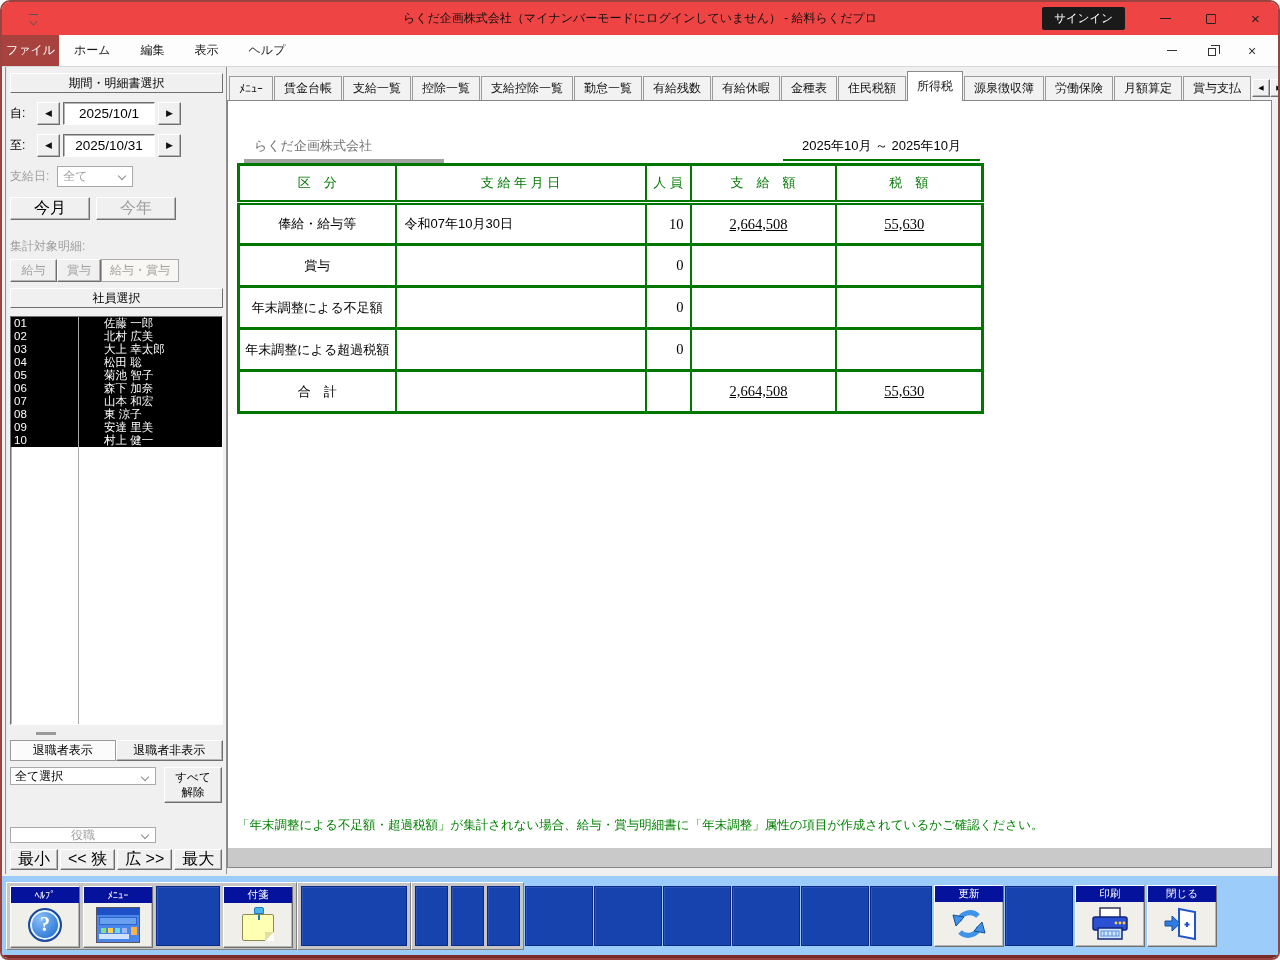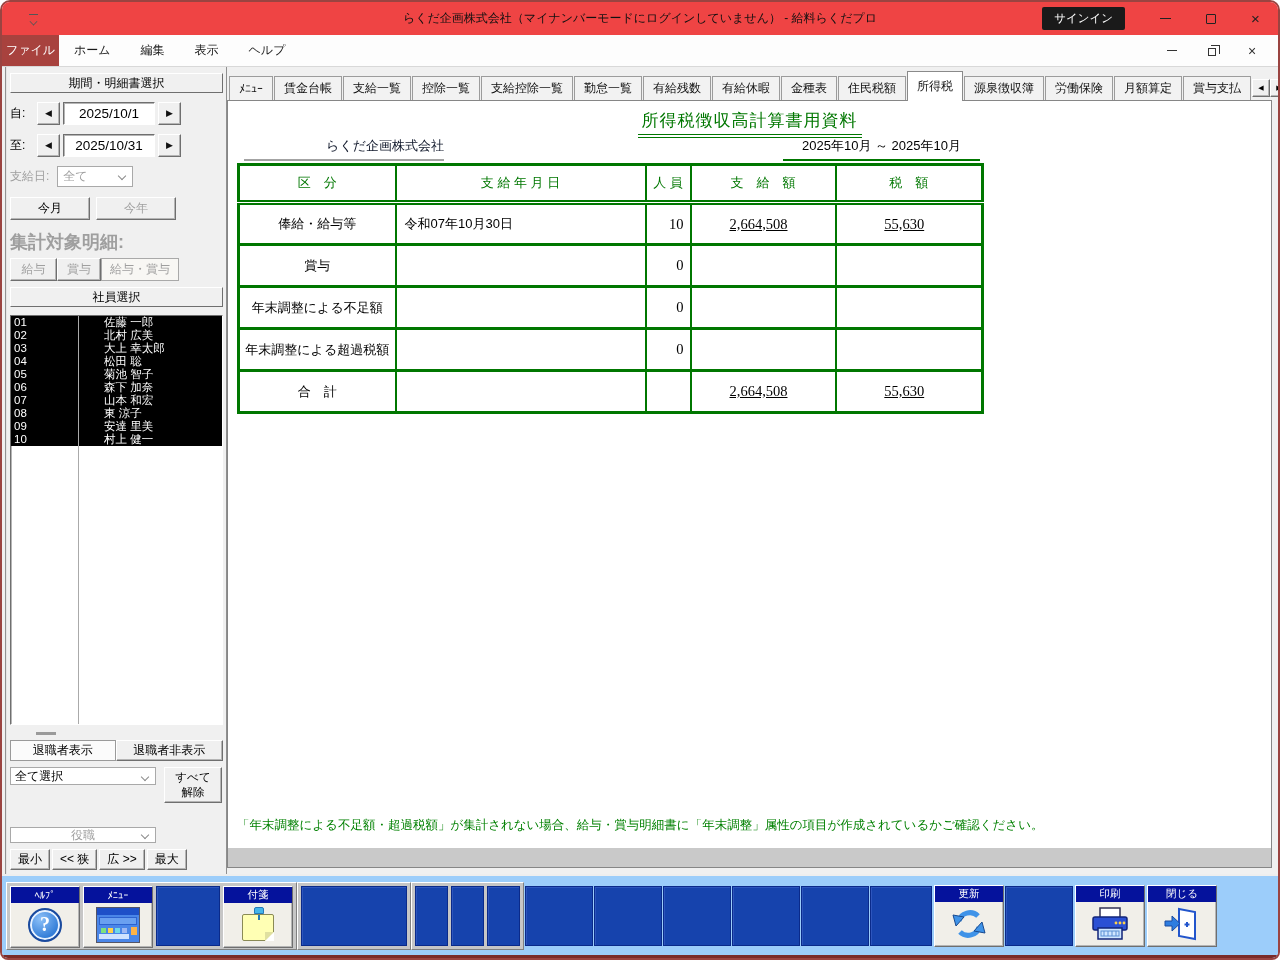--- a/index.html
+++ b/index.html
@@ -40,24 +40,24 @@
   .date-label { width:24px; font-size:12px; color:#000; }
   .spin-btn { width:23px; height:23px; background:#f0f0f0; border:1px solid; border-color:#fff #6f6f6f #6f6f6f #fff; box-shadow:inset -1px -1px 0 #b5b5b5; display:flex; align-items:center; justify-content:center; font-size:9px; color:#111; }
   .date-field { width:92px; height:23px; background:#fff; border:1px solid; border-color:#6f6f6f #fff #fff #6f6f6f; box-shadow:inset 1px 1px 0 #b5b5b5; display:flex; align-items:center; justify-content:center; font-size:13.5px; color:#000; }
   .payday-row { margin-top:8px; display:flex; align-items:center; height:22px; }
   .dim { color:#9f9f9f; }
   .label12 { font-size:12px; }
   .dd { height:21px; background:#fff; border:1px solid #a9a9a9; display:flex; align-items:center; position:relative; font-size:12px; }
   .dd .chev { position:absolute; right:7px; top:6px; width:6px; height:6px; border-right:1.6px solid #8a8a8a; border-bottom:1.6px solid #8a8a8a; transform:rotate(45deg); }
   .dd-payday { width:76px; margin-left:8px; padding-left:5px; }
   .month-row { margin-top:10px; display:flex; gap:6px; }
-  .btn3d { background:#f0f0f0; border:1px solid; border-color:#fff #6f6f6f #6f6f6f #fff; box-shadow:inset -1px -1px 0 #b5b5b5; font-size:12px; color:#000; display:flex; align-items:center; justify-content:center; }
+  .btn3d { background:#f0f0f0; border:1px solid; border-color:#fff #6f6f6f #6f6f6f #fff; box-shadow:inset -1px -1px 0 #b5b5b5; font-size:16px; color:#000; display:flex; align-items:center; justify-content:center; }
   .btn-month { width:80px; height:23px; }
   .disabled-txt { color:#9f9f9f; }
-  .target-label { margin-top:10px; font-size:18px;font-weight:bold; }
+  .target-label { margin-top:18px; font-size:12px; }
   .segment-row { margin-top:4px; display:flex; }
   .seg { height:23px; font-size:12px; display:flex; align-items:center; justify-content:center; }
   .seg.raised { background:#f0f0f0; border:1px solid; border-color:#fff #6f6f6f #6f6f6f #fff; box-shadow:inset -1px -1px 0 #b5b5b5; }
   .seg.pressed { background:#f8f7f4; border:1px solid #a9a9a9; }
   .w47{width:47px;} .w44{width:44px;} .w78{width:78px;}
   .listbox { margin-top:8px; flex:1; background:#fff; border:1px solid; border-color:#6f6f6f #fff #fff #6f6f6f; box-shadow:inset 1px 1px 0 #b5b5b5; position:relative; overflow:hidden; min-height:0; }
   .lb-vline { position:absolute; left:67px; top:0; bottom:0; width:1px; background:#aaa; z-index:2; }
   .emp-rows { background:#000; }
   .emp-row { height:13px; display:flex; color:#fff; font-size:11.5px; line-height:13px; }
   .emp-code { width:67px; padding-left:3px; }
@@ -82,21 +82,21 @@
   .tab.active { height:30px; background:#fff; position:relative; z-index:3; margin-bottom:-1px; border-color:#8a8a8a; }
   .tab-scroll { width:18px; height:18px; margin-bottom:3px; font-size:7px; flex:none; }
   .tabstrip .sp { flex:1; min-width:0; }
   .content-frame { flex:1; border:1px solid #868686; background:#fff; display:flex; flex-direction:column; min-height:0; }
   .content { flex:1; position:relative; overflow:hidden; background:#fff; }
   .hscroll { height:20px; background:#c9c9c9; border-top:1px solid #fff; flex:none; }
 
   
   .rep-title { position:absolute; top:8px; left:0; right:0; text-align:center; }
   .rep-title span { display:inline-block; font-size:17px; letter-spacing:1px; color:#007700; border-bottom:4px double #007700; padding:0 4px 2px; }
-  .rep-company { position:absolute; left:16px; top:36px; width:200px; font-size:13px; color:#0f172a; border-bottom:2px solid #a3a3a3; padding:0 0 4px 10px;text-align:right; }
+  .rep-company { position:absolute; left:16px; top:36px; width:200px; font-size:13px; color:#737373; border-bottom:4px solid #a3a3a3; padding:0 0 4px 10px; }
   .rep-period { position:absolute; left:555px; top:36px; width:197px; font-size:13px; color:#000; text-align:center; border-bottom:2px solid #007700; padding-bottom:4px; }
   .rep-table { position:absolute; left:9px; top:62px; border-collapse:collapse; table-layout:fixed; }
   .rep-table col.c0{width:157px;} .rep-table col.c1{width:250px;} .rep-table col.c2{width:45px;} .rep-table col.c3{width:145px;} .rep-table col.c4{width:147px;}
   .rep-table { border:3px solid #007700; }
   .rep-table th { height:38px; border:2px solid #007700; border-bottom:5px double #007700; color:#007700; font-weight:normal; font-size:13px; text-align:center; }
   .rep-table td { height:42px; border:2px solid #007700; border-top:3px solid #007700; border-bottom:3px solid #007700; font-size:13px; color:#000; background:#fff; }
   .rep-table td.c-cat { text-align:center; }
   .rep-table td.c-date { padding-left:8px; }
   .rep-table td.c-cnt { text-align:right; padding-right:6px; font-family:"Liberation Serif","DejaVu Serif",serif; font-size:14.5px; }
   .rep-table td.c-amt { text-align:center; padding-right:9px; font-family:"Liberation Serif","DejaVu Serif",serif; font-size:14.5px;text-decoration:underline; }
@@ -301,21 +301,20 @@
             <div class="tab">月額算定</div>
             <div class="tab">賞与支払</div>
           </div>
         <div class="sp"></div>
         <div class="btn3d tab-scroll">◀</div>
         <div class="btn3d tab-scroll">▶</div>
       </div>
 
       <div class="content-frame">
         <div class="content">
-          <div class="rep-title"><span>所得税徴収高計算書用資料</span></div>
           <div class="rep-company">らくだ企画株式会社</div>
           <div class="rep-period">2025年10月 ～ 2025年10月</div>
 
           <table class="rep-table">
             <colgroup>
                 <col class="c0">
                 <col class="c1">
                 <col class="c2">
                 <col class="c3">
                 <col class="c4">

